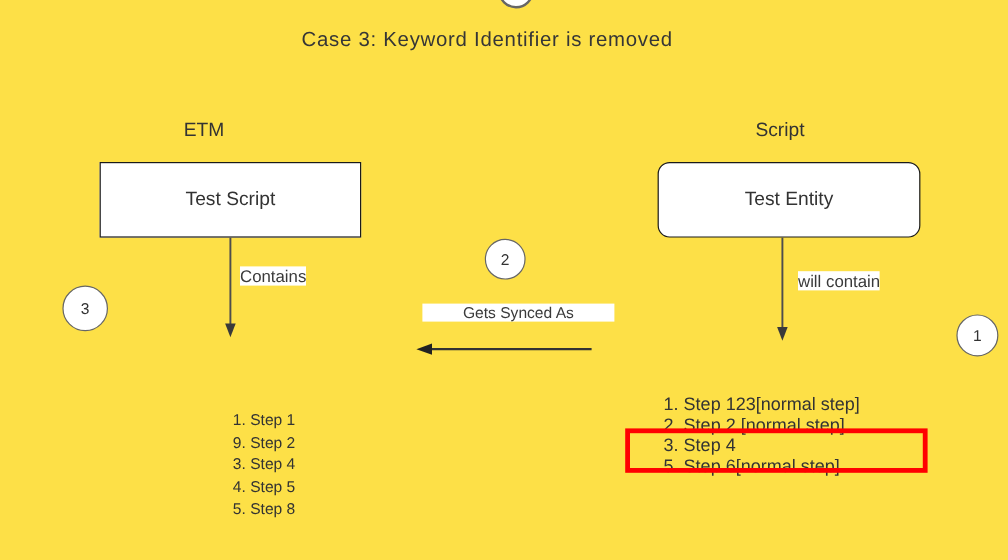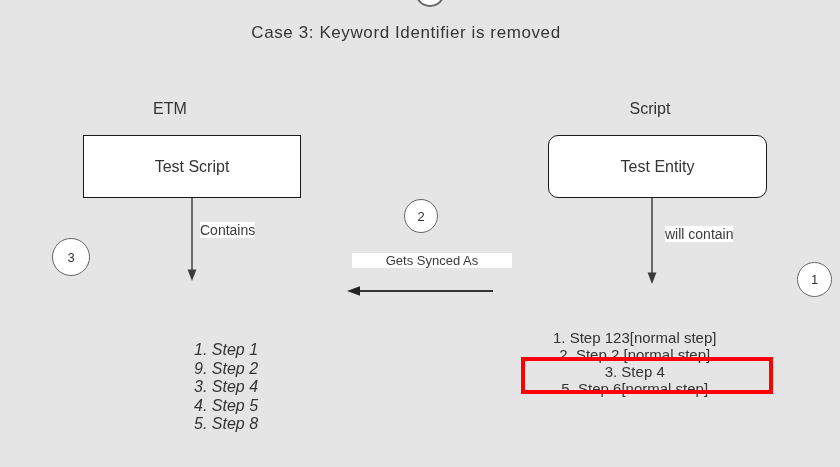--- a/index.html
+++ b/index.html
@@ -5,25 +5,25 @@
   html, body {
     margin: 0;
     padding: 0;
     background: #ffffff;
     font-family: "Liberation Sans", "DejaVu Sans", sans-serif;
   }
   #canvas {
     position: relative;
     width: 840px;
     height: 467px;
-    background: #e5e5e5;
+    background: #fde047;
     overflow: hidden;
     color: #333;
   }
-  .abs { position: absolute; text-align: center; }
+  .abs { position: absolute; }
 
   
   .top-clip-circle {
     position: absolute;
     left: 415px;
     top: -23px;
     width: 30px;
     height: 30px;
     border: 2px solid #666;
     border-radius: 50%;
@@ -90,21 +90,21 @@
     color: #333;
     box-sizing: border-box;
   }
   #badge-3 { left: 52px;  top: 238px; width: 38px; height: 38px; }
   #badge-2 { left: 404px; top: 199px; width: 34px; height: 34px; }
   #badge-1 { left: 797px; top: 262px; width: 35px; height: 35px; }
 
   .step-list { white-space: nowrap; color: #333; }
   #etm-steps {
     left: 194px; top: 341px;
-    font-size: 16px; line-height: 18.5px; font-style: italic;
+    font-size: 13px; line-height: 18.5px;
   }
   #zephyr-steps {
     left: 553px; top: 329px;
     font-size: 15px; line-height: 17px;
   }
 
   .highlight-box {
     left: 521px;
     top: 357px;
     width: 252px;

